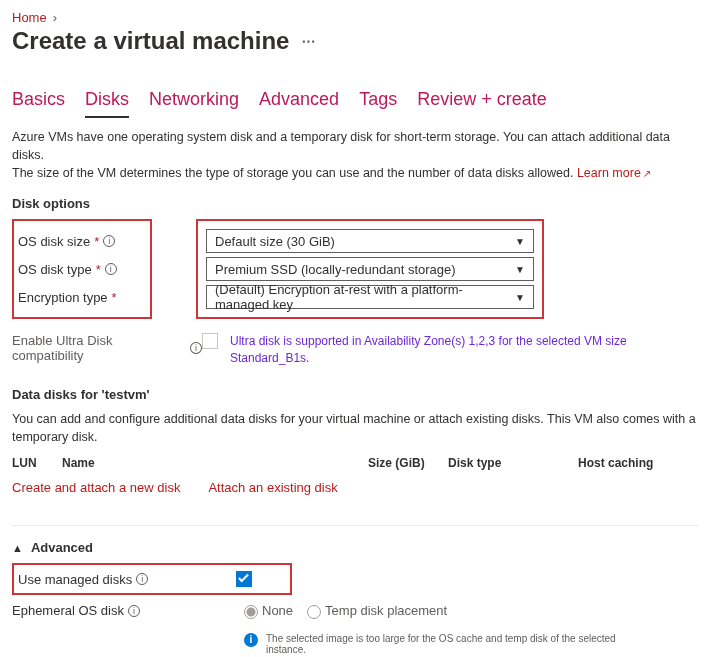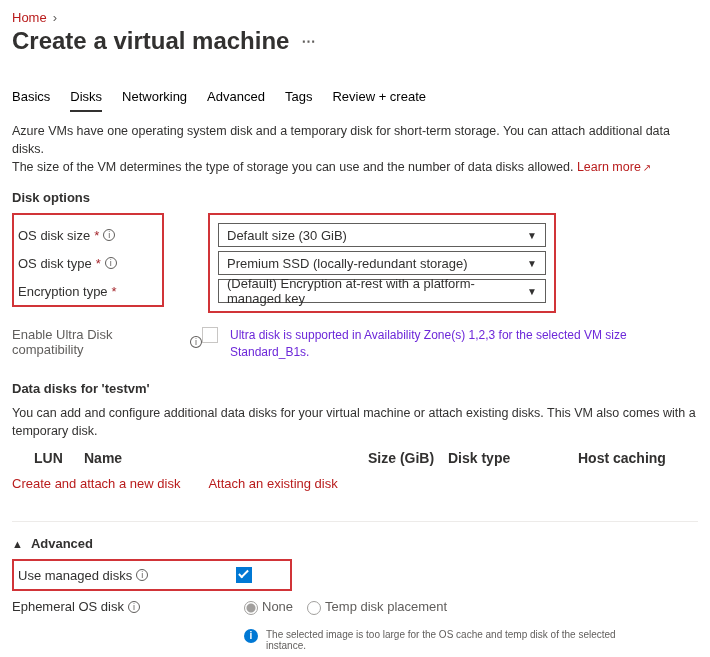--- a/index.html
+++ b/index.html
@@ -11,52 +11,52 @@
     background: #ffffff;
     width: 710px;
     padding: 10px 12px 20px 12px;
   }
   a { color: #b91c1c; text-decoration: none; cursor: pointer; }
   .breadcrumb { font-size: 13px; margin-bottom: 2px; display: flex; align-items: center; gap: 6px; }
   .breadcrumb .sep { color: #605e5c; }
   h1 { font-size: 24px; font-weight: 600; margin: 0 0 30px 0; display: flex; align-items: center; gap: 12px; }
   .dots { color: #605e5c; font-size: 14px; letter-spacing: 2px; }
   .tabs { display: flex; gap: 20px; border-bottom: none; margin-bottom: 10px; }
-  .tab { padding: 4px 0 6px 0; font-size: 13px; color: #000000; cursor: pointer; }
+  .tab { padding: 4px 0 6px 0; font-size: 18px; color: #be185d; cursor: pointer; }
   .tab.active { border-bottom: 2px solid #323130; font-weight: 400; }
   .desc { font-size: 12.5px; color: #323130; line-height: 1.45; margin: 6px 0 14px 0; }
   .section-head { font-weight: 600; font-size: 13px; margin: 6px 0 8px 0; }
   .row { display: flex; align-items: center; min-height: 28px; margin-bottom: 4px; }
   .label-col { width: 190px; display: flex; align-items: center; gap: 4px; font-size: 13px; }
   .req { color: #a4262c; }
   .info-icn { width: 12px; height: 12px; border: 1px solid #605e5c; border-radius: 50%; display: inline-flex; align-items: center; justify-content: center; font-size: 9px; color: #605e5c; }
   .dropdown {
     width: 330px;
     border: 1px solid #605e5c;
     background: #fff;
     padding: 3px 8px;
     font-size: 13px;
     display: flex;
     justify-content: space-between;
     align-items: center;
     cursor: pointer;
     height: 24px;
   }
   .dropdown .chev { font-size: 10px; }
-  .hl-labels { border: 2px solid #d13438; padding: 6px 4px 0 4px; width: 152px; }
+  .hl-labels { border: 2px solid #d13438; padding: 6px 4px 6px 4px; width: 140px; }
   .hl-dropdowns { border: 2px solid #d13438; padding: 6px 8px 6px 8px; width: 348px; }
   .form-block { display: flex; gap: 44px; align-items: flex-start; margin-bottom: 14px; }
   .inner-row { display:flex; align-items:center; gap:4px; height:28px; }
   .muted { color: #605e5c; }
   .ultra-row { display:flex; align-items:flex-start; margin-top:6px; }
   .chk { width:16px; height:16px; border:1px solid #8a8886; display:inline-block; }
   .chk.checked { background:#0078d4; border-color:#0078d4; position:relative; }
   .chk.checked::after { content:""; position:absolute; left:4px; top:0px; width:3px; height:8px; border:solid #fff; border-width:0 2px 2px 0; transform:rotate(45deg); }
   .subnote { font-size: 12px; color: #6d28d9; line-height:1.4; margin-left: 12px; max-width: 420px; }
-  .tbl-head { display:flex; font-weight:600; font-size:14px; padding: 4px 0; margin-top:6px;margin-left:22px;}
+  .tbl-head { display:flex; font-weight:600; font-size:12px; padding: 4px 0; margin-top:6px;}
   .col-lun{width:50px;}
   .col-name{flex:1;}
   .col-size{width:80px;}
   .col-type{width:130px;}
   .col-cache{width:120px;}
   .linkrow { display:flex; gap:28px; margin-top:6px; font-size:13px;}
   hr.sep { border:none; border-top:1px solid #edebe9; margin: 30px 0 14px 0;}
   .adv-head { display:flex; align-items:center; gap:8px; font-weight:600; font-size:13px; cursor:pointer;}
   .adv-head .caret { font-size:11px;}
   .hl-managed { border:2px solid #d13438; display:flex; align-items:center; padding:6px 10px 6px 4px; width:280px; margin-top:8px; }

